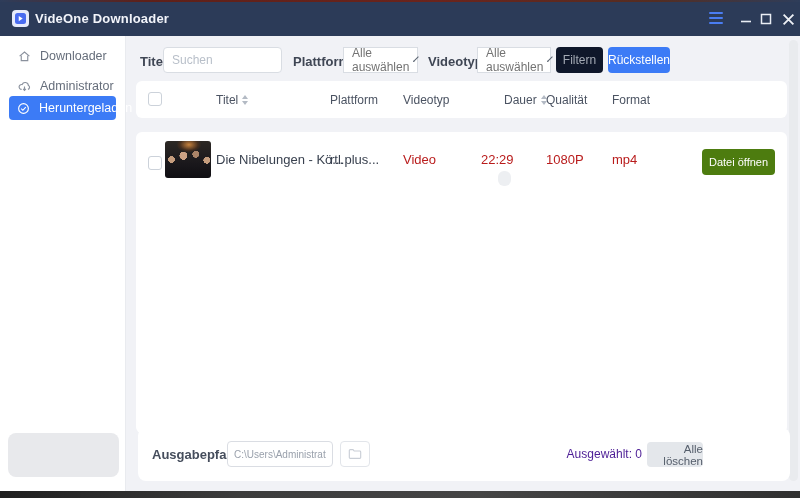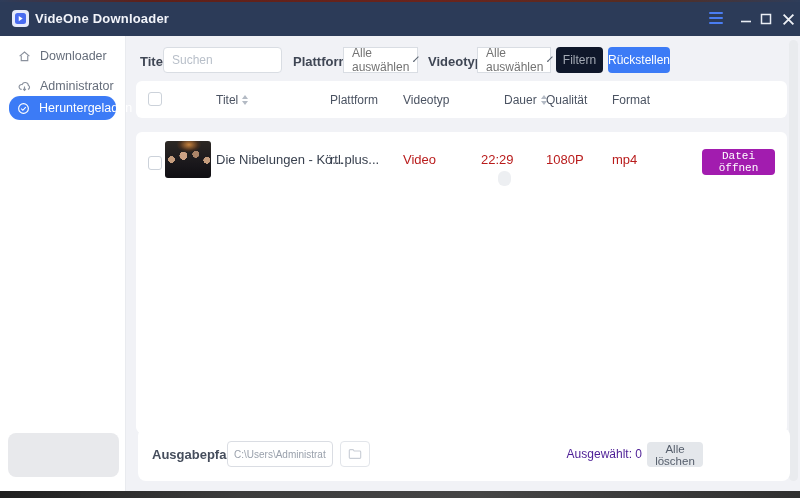--- a/index.html
+++ b/index.html
@@ -98,34 +98,34 @@
       radial-gradient(circle 3.5px at 14% 50%, #c59d7e 97%, rgba(0,0,0,0) 100%),
       radial-gradient(circle 4px at 40% 40%, #cba184 97%, rgba(0,0,0,0) 100%),
       radial-gradient(circle 3.5px at 67% 36%, #ab8468 97%, rgba(0,0,0,0) 100%),
       radial-gradient(circle 3.5px at 91% 52%, #c59d7e 97%, rgba(0,0,0,0) 100%),
       linear-gradient(180deg,#2c2824 0%,#1a181c 60%,#0f0e12 100%); }
   .cell { position:absolute; top:20px; font-size:13px; color:#39414f; white-space:nowrap; }
   .cell.b { color:#b91c1c; }
   .r-title { left:80px; } .r-platform { left:194px; } .r-videotype { left:267px; }
   .r-duration { left:345px; } .r-quality { left:410px; } .r-format { left:476px; }
   .btn-open { position:absolute; left:566px; top:17px; width:73px; height:26px;
-    background:#a21caf; color:#fff; font-size:11px;font-family:Liberation Mono, monospace; }
+    background:#4d7c0f; color:#fff; font-size:11px; }
   .scroll-thumb { position:absolute; left:362px; top:39px; width:13px; height:15px;
     background:#edeff2; border-radius:6px; }
 
   
   .footer-card .f-label { position:absolute; left:14px; top:19px; font-size:13px; font-weight:bold; color:#454d5c; }
   .path-input { position:absolute; left:89px; top:13px; width:106px; height:26px;
     border:1px solid #dadde3; border-radius:4px; background:#fff; padding:0 6px;
     font-size:10px; font-family:inherit; color:#9aa1ac; outline:none; }
   .folder-btn { position:absolute; left:202px; top:13px; width:30px; height:26px;
     background:#fff; border:1px solid #e2e5ea; color:#c9ced6; }
   .selected-txt { position:absolute; right:148px; top:19px; font-size:12px; color:#4c1d95; }
   .btn-delete { position:absolute; right:87px; top:14px; width:56px; height:25px;
-    background:#e4e7eb; color:#555e6b; font-size:11.5px; }
+    background:#e4e7eb; color:#555e6b; font-size:11.5px;text-align:right; }
 </style>
 </head>
 <body>
 
 <div class="app">
   <div class="edge-top"></div>
 
   <div class="titlebar">
     <div class="logo">
       <div class="logo-inner">
@@ -171,21 +171,21 @@
     </div>
     <div class="side-item" style="top:38px;">
       <span class="ic">
         <svg width="13" height="13" viewBox="0 0 16 16" fill="none" stroke="currentColor" stroke-width="1.4">
           <path d="M4.5 11.5 a3 3 0 1 1 .6-5.9 a4 4 0 0 1 7.7 1.2 a2.5 2.5 0 0 1 -.6 4.7"></path>
           <path d="M8 8 V12.5 M6.3 11 L8 12.8 L9.7 11"></path>
         </svg>
       </span>
       <span>Administrator</span>
     </div>
-    <div class="side-item active" style="top:60px;border-radius:11px;">
+    <div class="side-item active" style="top:60px;">
       <span class="ic">
         <svg width="13" height="13" viewBox="0 0 16 16" fill="none" stroke="currentColor" stroke-width="1.4">
           <circle cx="8" cy="8" r="6"></circle>
             <path d="M5.2 8.2 L7.2 10.2 L10.8 6.2"></path>
         </svg>
       </span>
       <span>Heruntergeladen</span>
     </div>
     <div class="side-placeholder"></div>
   </div>

